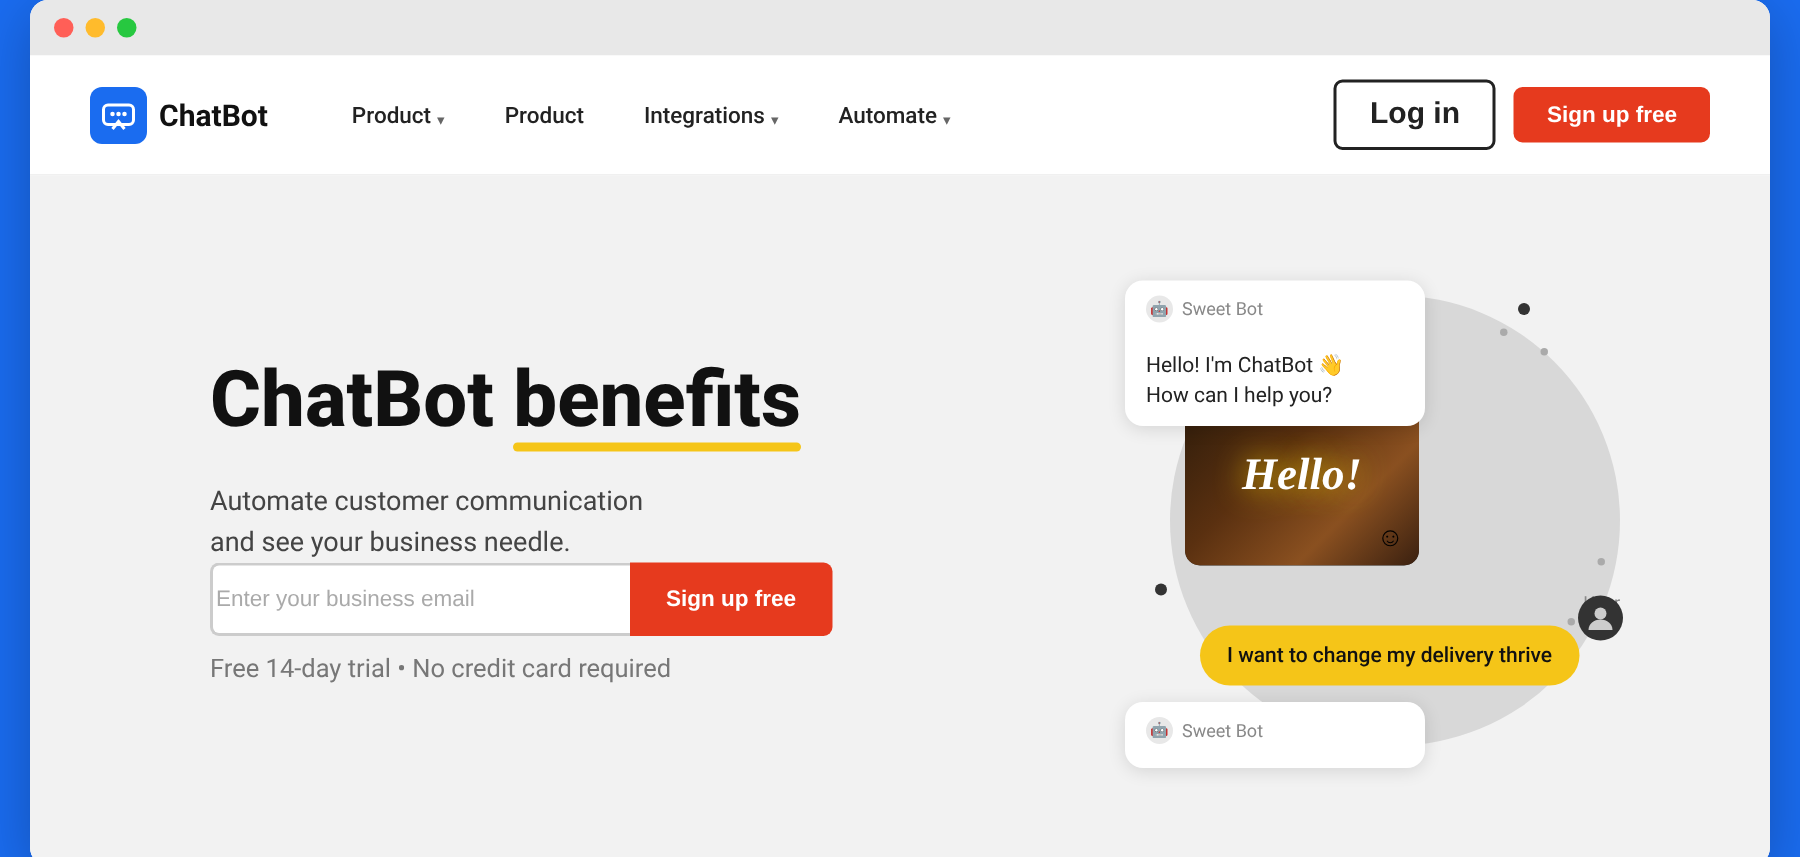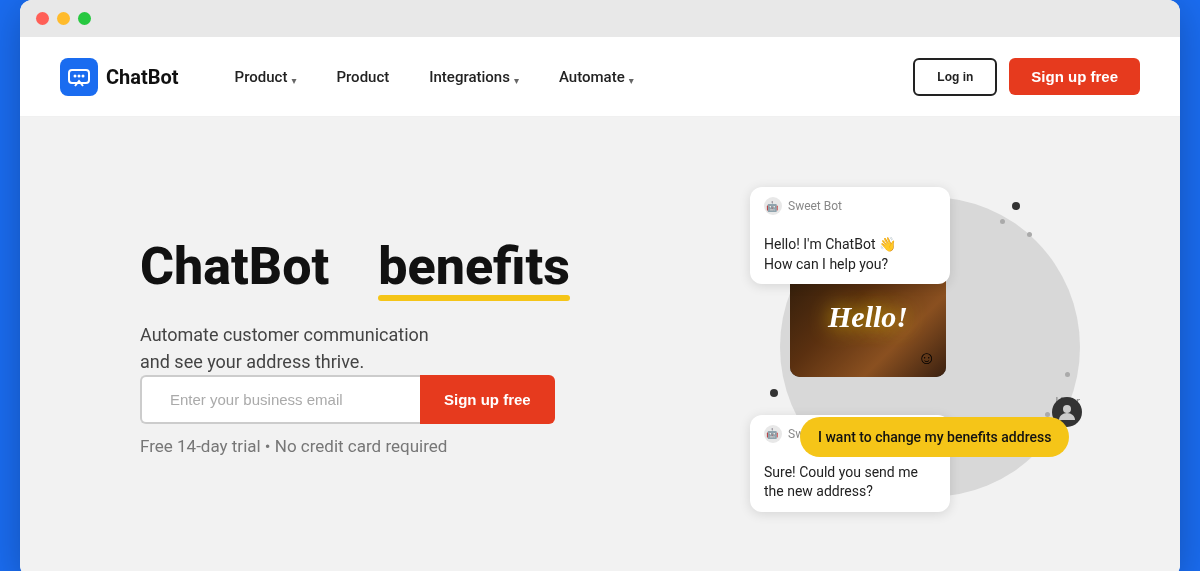--- a/index.html
+++ b/index.html
@@ -86,21 +86,21 @@
     .nav-actions {
       display: flex;
       align-items: center;
       gap: 12px;
     }
     .btn-login {
       padding: 10px 22px;
       border: 2px solid #222;
       border-radius: 6px;
       background: #fff;
-      font-size: 12px;
+      font-size: 20px;
       font-weight: 600;
       color: #222;
       cursor: pointer;
     }
     .btn-signup-nav {
       padding: 10px 22px;
       border: none;
       border-radius: 6px;
       background: #e63a1e;
       font-size: 15px;
@@ -126,21 +126,20 @@
     .hero-title {
       font-size: 52px;
       font-weight: 800;
       color: #111;
       line-height: 1.12;
       margin-bottom: 24px;
     }
     .hero-title .underline-word {
       position: relative;
       display: inline-block;
-      margin-left: 36px;
     }
     .hero-title .underline-word::after {
       content: '';
       position: absolute;
       bottom: -4px;
       left: 0;
       width: 100%;
       height: 6px;
       background: #f5c518;
       border-radius: 3px;
@@ -150,21 +149,21 @@
       color: #444;
       line-height: 1.5;
     }
     .hero-form {
       display: flex;
       gap: 0;
       margin-bottom: 12px;
     }
     .hero-input {
       flex: 1;
-      padding: 14px 28px;
+      padding: 14px 2px;
       border: 2px solid #ccc;
       border-right: none;
       border-radius: 6px 0 0 6px;
       font-size: 15px;
       color: #555;
       background: #fff;
       outline: none;
       max-width: 280px;
     }
     .hero-input::placeholder { color: #aaa; }
@@ -362,21 +361,21 @@
     </div>
   </nav>
 
   <section class="hero">
     <div class="hero-left">
       <h1 class="hero-title">
         <span>ChatBot </span><span class="underline-word">benefits</span><br>
       </h1>
       <p class="hero-subtitle">
         <span>Automate customer communication</span><br>
-        <span>and see your address thrive.</span>
+        <span>and see your business needle.</span>
       </p>
       <div class="hero-form">
         <input class="hero-input" type="email" placeholder="Enter your business email" style="">
         <button class="btn-signup-hero">Sign up free</button>
       </div>
       <p class="hero-disclaimer">Free 14-day trial • No credit card required</p>
     </div>
 
     <div class="hero-right">
       <div class="chat-container">
@@ -408,27 +407,24 @@
 
         <div class="chat-user-label">User</div>
 
         <div class="chat-user-avatar">
           <svg width="18" height="18" viewBox="0 0 18 18">
             <circle cx="9" cy="6" r="4" fill="#ccc"></circle>
             <path d="M1 17c0-4 3.6-7 8-7s8 3 8 7" fill="#ccc"></path>
           </svg>
         </div>
 
-        <div class="chat-user-bubble">I want to change my benefits address</div>
+        <div class="chat-user-bubble">I want to change my delivery thrive</div>
 
         <div class="chat-bubble-bot2">
           <div class="chat-sender">
             <div class="chat-sender-icon">🤖</div>
             <span>Sweet Bot</span>
           </div>
-          <div class="chat-text">
-            Sure! Could you send me<br>the new address?
-          </div>
         </div>
       </div>
     </div>
   </section>
 </div>
 
 </body></html>

